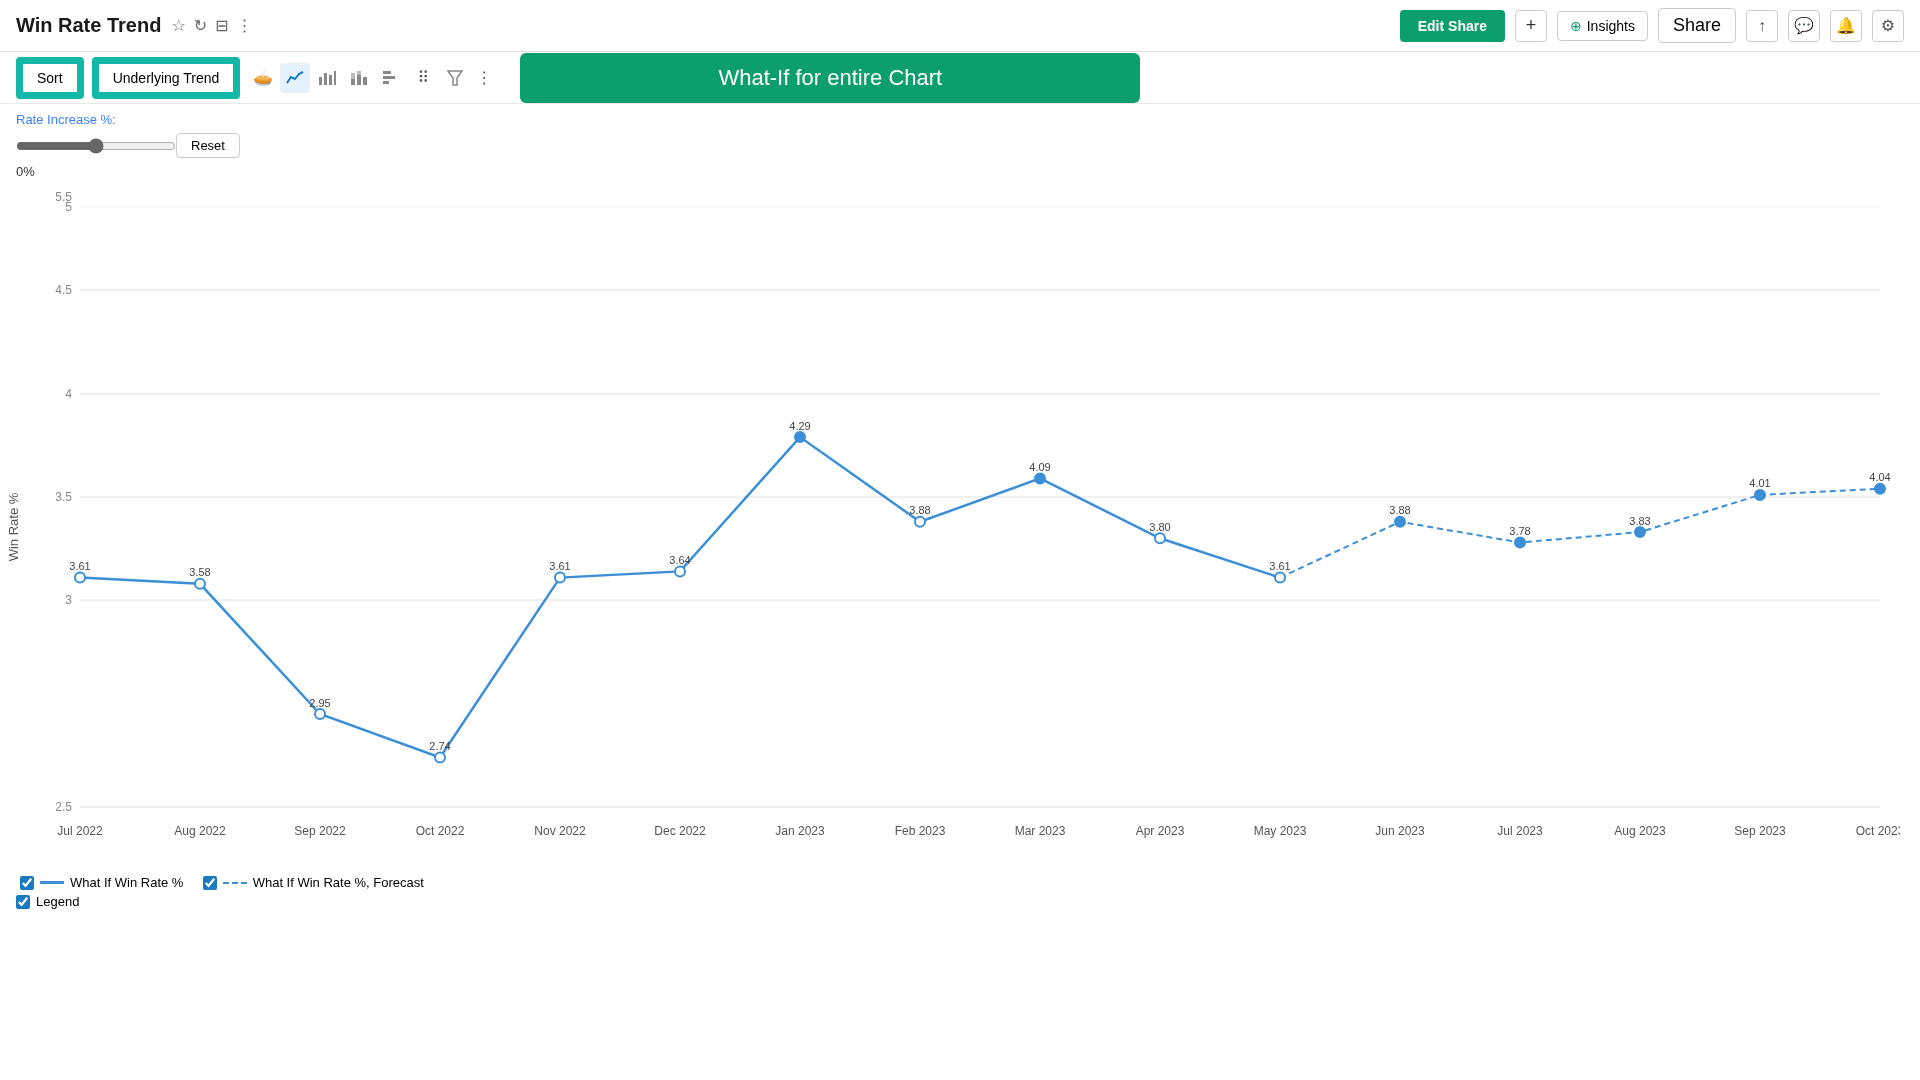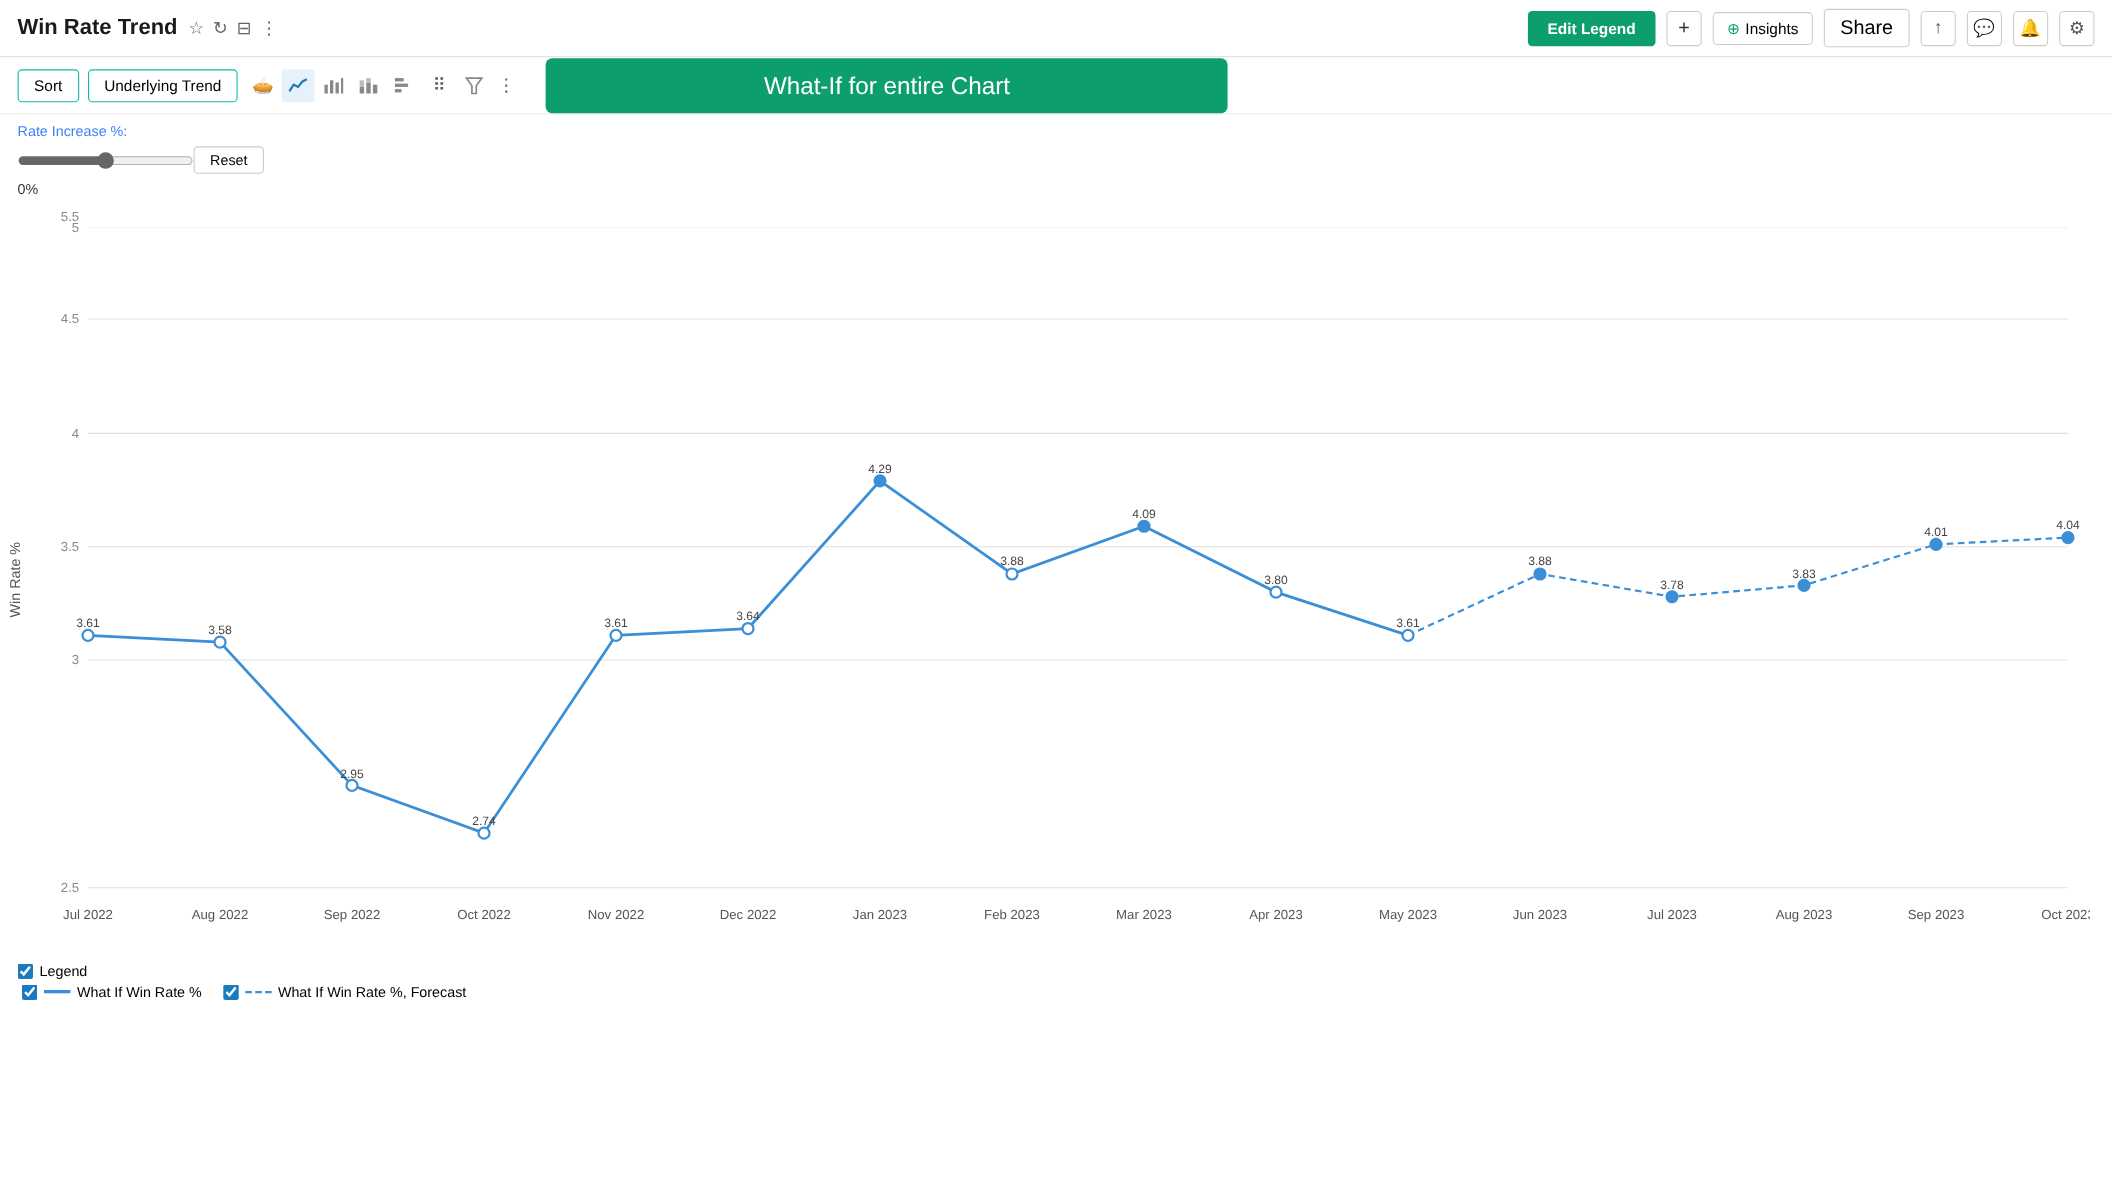--- a/index.html
+++ b/index.html
@@ -37,21 +37,21 @@
       width: 32px; height: 32px; display: flex; align-items: center; justify-content: center;
       border: 1px solid #ccc; border-radius: 4px; cursor: pointer; background: white; color: #555;
     }
 
     
     .toolbar {
       display: flex; align-items: center; gap: 8px; padding: 8px 16px;
       border-bottom: 1px solid #e8e8e8; height: 52px;
     }
     .btn-sort, .btn-underlying {
-      border: 1px solid #14b8a6; border-radius: 4px; padding: 6px 14px;
+      border: 7px solid #14b8a6; border-radius: 4px; padding: 6px 14px;
       cursor: pointer; background: white; font-size: 14px;
     }
     .chart-type-icons { display: flex; align-items: center; gap: 2px; }
     .chart-icon {
       width: 30px; height: 30px; display: flex; align-items: center; justify-content: center;
       border-radius: 3px; cursor: pointer; color: #555; font-size: 16px;
     }
     .chart-icon.active { background: #e6f2fb; color: #1a7abf; }
     .more-btn { cursor: pointer; color: #555; padding: 4px; }
 
@@ -92,21 +92,21 @@
   <div class="header-left">
     <span class="title">Win Rate Trend</span>
     <div class="header-icons">
       <span title="Favorite">☆</span>
       <span title="Refresh">↻</span>
       <span title="Save">⊟</span>
       <span title="More">⋮</span>
     </div>
   </div>
   <div class="header-right">
-    <button class="btn-edit-design">Edit Legend</button>
+    <button class="btn-edit-design">Edit Share</button>
     <button class="btn-add">+</button>
     <button class="btn-insights">
       <span style="color:#0d9e6e">⊕</span>
       <span>Insights</span>
     </button>
     <button class="btn-share">Share</button>
     <div class="icon-btn">↑</div>
     <div class="icon-btn">💬</div>
     <div class="icon-btn">🔔</div>
     <div class="icon-btn">⚙</div>
@@ -260,26 +260,26 @@
     <text x="1280" y="648" text-anchor="middle" font-size="12" fill="#555">May 2023</text>
     <text x="1400" y="648" text-anchor="middle" font-size="12" fill="#555">Jun 2023</text>
     <text x="1520" y="648" text-anchor="middle" font-size="12" fill="#555">Jul 2023</text>
     <text x="1640" y="648" text-anchor="middle" font-size="12" fill="#555">Aug 2023</text>
     <text x="1760" y="648" text-anchor="middle" font-size="12" fill="#555">Sep 2023</text>
     <text x="1880" y="648" text-anchor="middle" font-size="12" fill="#555">Oct 2023</text>
   </svg>
 </div>
 
 <div class="legend-area">
-  <div class="legend-row">
-    <input type="checkbox" class="legend-checkbox" checked="" style="">
-    <span>Legend</span>
-  </div>
   <div class="legend-row" style="margin-left:4px;">
     <input type="checkbox" class="legend-checkbox" checked="" style="">
     <span class="legend-line"></span>
     <span>What If Win Rate %</span>
     &nbsp;&nbsp;
     <input type="checkbox" class="legend-checkbox" checked="" style="">
     <span class="legend-dashed"></span>
     <span>What If Win Rate %, Forecast</span>
   </div>
+  <div class="legend-row">
+    <input type="checkbox" class="legend-checkbox" checked="" style="">
+    <span>Legend</span>
+  </div>
 </div>
 
 </body></html>

